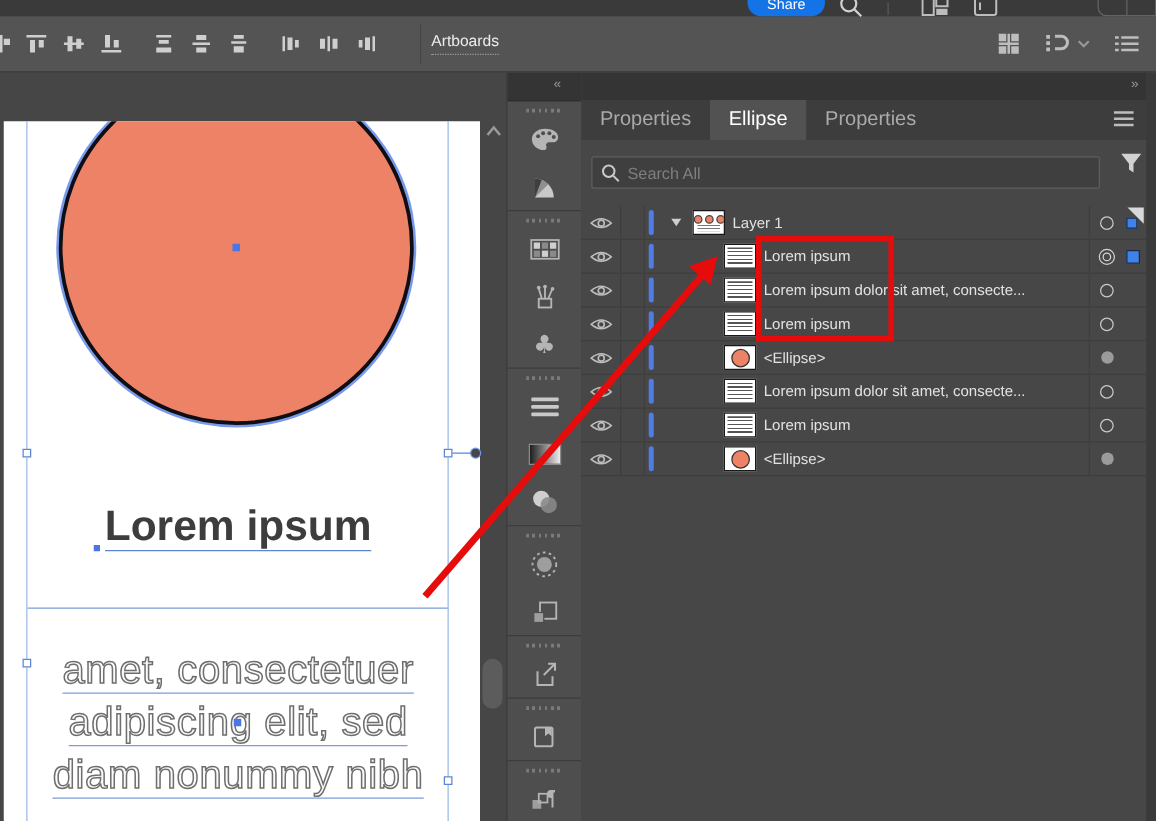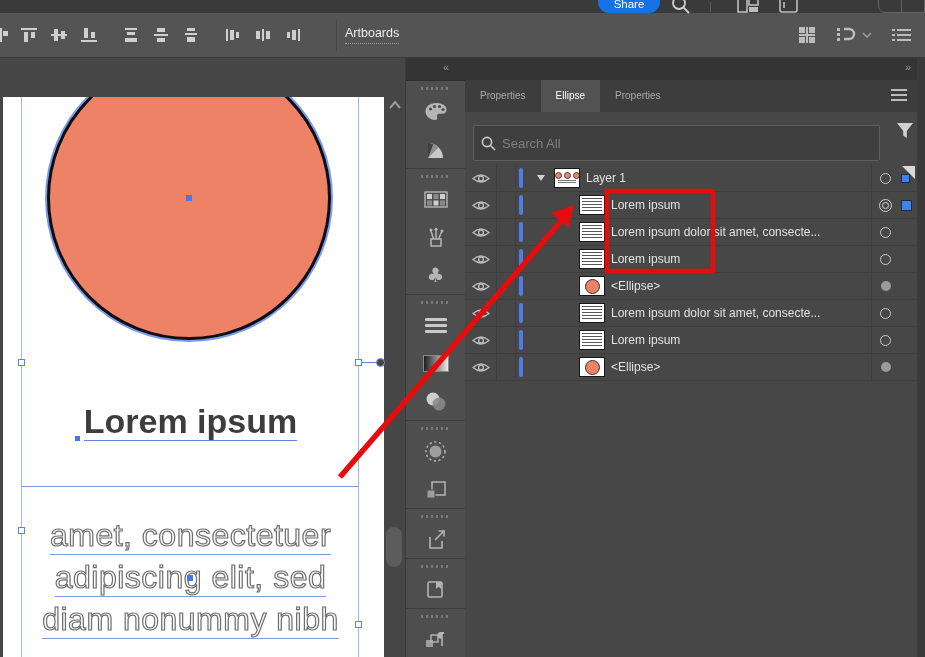--- a/index.html
+++ b/index.html
@@ -58,24 +58,24 @@
   .dock-group{border-bottom:1px solid #3c3c3c;}
   .gradrect{width:24px;height:15px;border:1px solid #8a8a8a;background:linear-gradient(90deg,#1e1e1e,#ececec);}
   .lines3 div{width:22px;height:3px;background:#c9c9c9;border-radius:1px;margin:3px 0;}
   .glyph{font-family:"DejaVu Sans",sans-serif;font-size:20px;color:#b5b5b5;line-height:1;}
 
   
   .panel{position:absolute;left:465px;top:57px;width:460px;height:600px;background:#474747;}
   .panel-strip{position:absolute;left:0;top:0;width:452px;height:23px;background:#343434;}
   .panel-strip .gl{position:absolute;right:6px;top:4px;font-size:11px;color:#9a9a9a;}
   .tabbar{position:absolute;left:0;top:23px;width:452px;height:32px;background:#3d3d3d;display:flex;}
-  .tab{height:32px;line-height:32px;padding:0 15px;font-size:10px;color:#aaaaaa;}
+  .tab{height:32px;line-height:32px;padding:0 15px;font-size:16px;color:#aaaaaa;}
   .tab.active{background:#525252;color:#ffffff;}
   .tab-menu{position:absolute;right:10px;top:8px;}
-  .search-row{position:absolute;left:8px;top:68px;width:407px;height:36px;background:#3f3f3f;
+  .search-row{position:absolute;left:8px;top:68px;width:407px;height:26px;background:#3f3f3f;
       border:1px solid #5e5e5e;border-radius:2px;box-sizing:border-box;display:flex;align-items:center;}
   .search-row svg{margin:0 6px 0 7px;flex:0 0 auto;}
   .search-ph{font-size:13px;color:#7f7f7f;}
   .funnel{position:absolute;left:430px;top:64px;}
   .corner-tri{position:absolute;right:10px;top:109px;width:0;height:0;
       border-left:13px solid transparent;border-top:13px solid #d9d9d9;z-index:3;}
 
   .layers-list{position:absolute;left:0;top:108px;width:452px;}
   .lrow{position:relative;height:26px;border-bottom:1px solid #3e3e3e;display:flex;align-items:center;background:transparent;}
   .lrow.selected{background:#54667c;}

